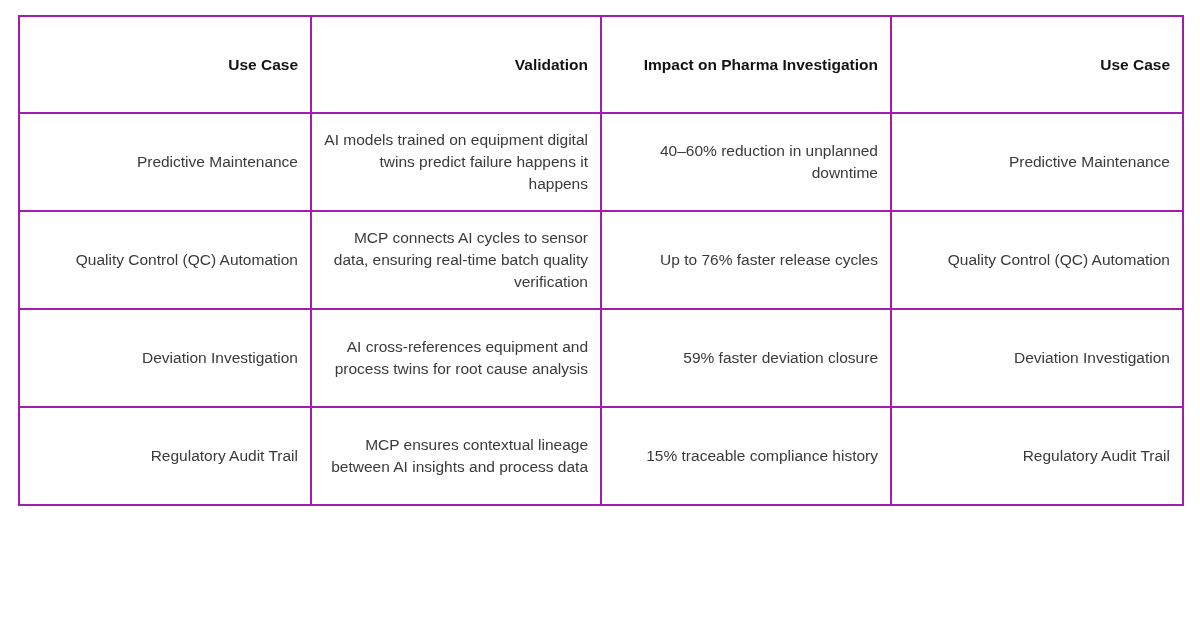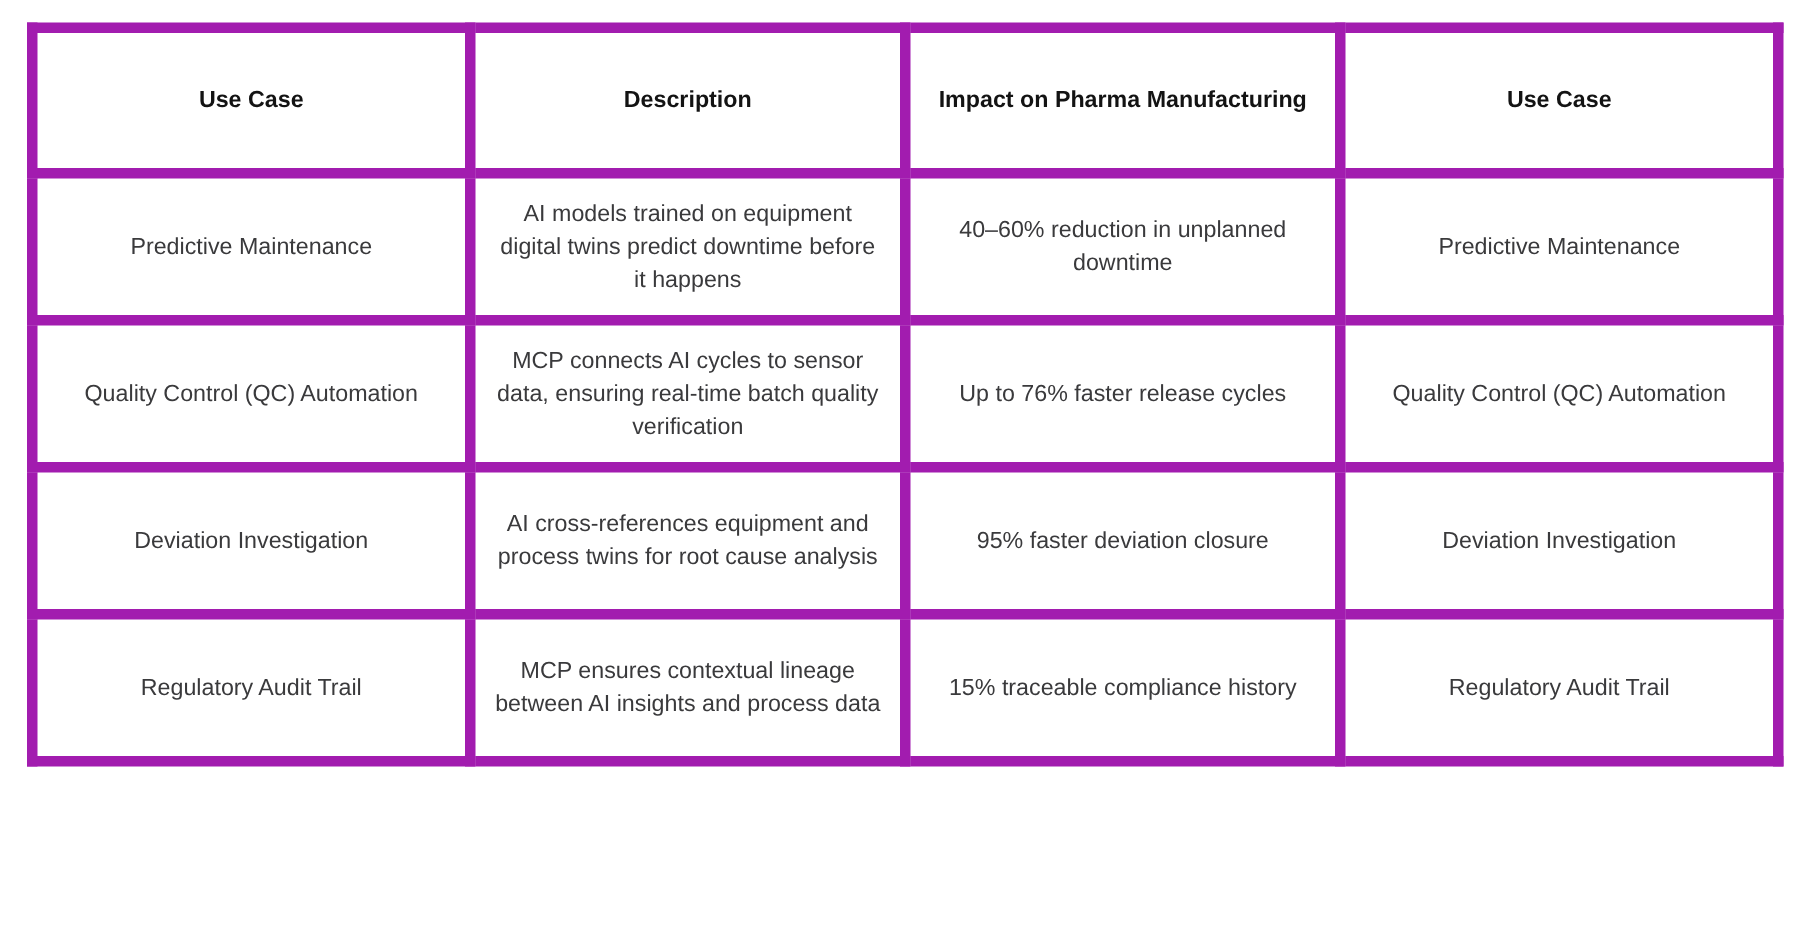--- a/index.html
+++ b/index.html
@@ -22,24 +22,24 @@
     position: absolute;
     left: 18px;
     top: 15px;
     width: 1164px;
     border-collapse: collapse;
     table-layout: fixed;
     background: #ffffff;
   }
   table.data-table th,
   table.data-table td {
-    border: 7px solid #a21caf;
+    border: 2px solid #a21caf;
     padding: 10px 12px;
     vertical-align: middle;
-    text-align: center;
+    text-align: right;
     background: #ffffff;
     overflow: hidden;
   }
   table.data-table th {
     height: 97px;
     box-sizing: border-box;
     font-size: 15.5px;
     font-weight: 700;
     color: #131313;
     line-height: 1.4;
@@ -64,42 +64,42 @@
   <table class="data-table">
     <colgroup>
       <col class="col-1">
       <col class="col-2">
       <col class="col-3">
       <col class="col-4">
     </colgroup>
     <thead>
       <tr>
         <th>Use Case</th>
-        <th>Description</th>
-        <th>Impact on Pharma Manufacturing</th>
+        <th>Validation</th>
+        <th>Impact on Pharma Investigation</th>
         <th>Use Case</th>
       </tr>
     </thead>
     <tbody>
       <tr>
         <td>Predictive Maintenance</td>
-        <td>AI models trained on equipment digital twins predict downtime before it happens</td>
+        <td>AI models trained on equipment digital twins predict failure happens it happens</td>
         <td>40–60% reduction in unplanned downtime</td>
         <td>Predictive Maintenance</td>
       </tr>
       <tr>
         <td>Quality Control (QC) Automation</td>
         <td>MCP connects AI cycles to sensor data, ensuring real-time batch quality verification</td>
         <td>Up to 76% faster release cycles</td>
         <td>Quality Control (QC) Automation</td>
       </tr>
       <tr>
         <td>Deviation Investigation</td>
         <td>AI cross-references equipment and process twins for root cause analysis</td>
-        <td>95% faster deviation closure</td>
+        <td>59% faster deviation closure</td>
         <td>Deviation Investigation</td>
       </tr>
       <tr>
         <td>Regulatory Audit Trail</td>
         <td>MCP ensures contextual lineage between AI insights and process data</td>
         <td>15% traceable compliance history</td>
         <td>Regulatory Audit Trail</td>
       </tr>
     </tbody>
   </table>

